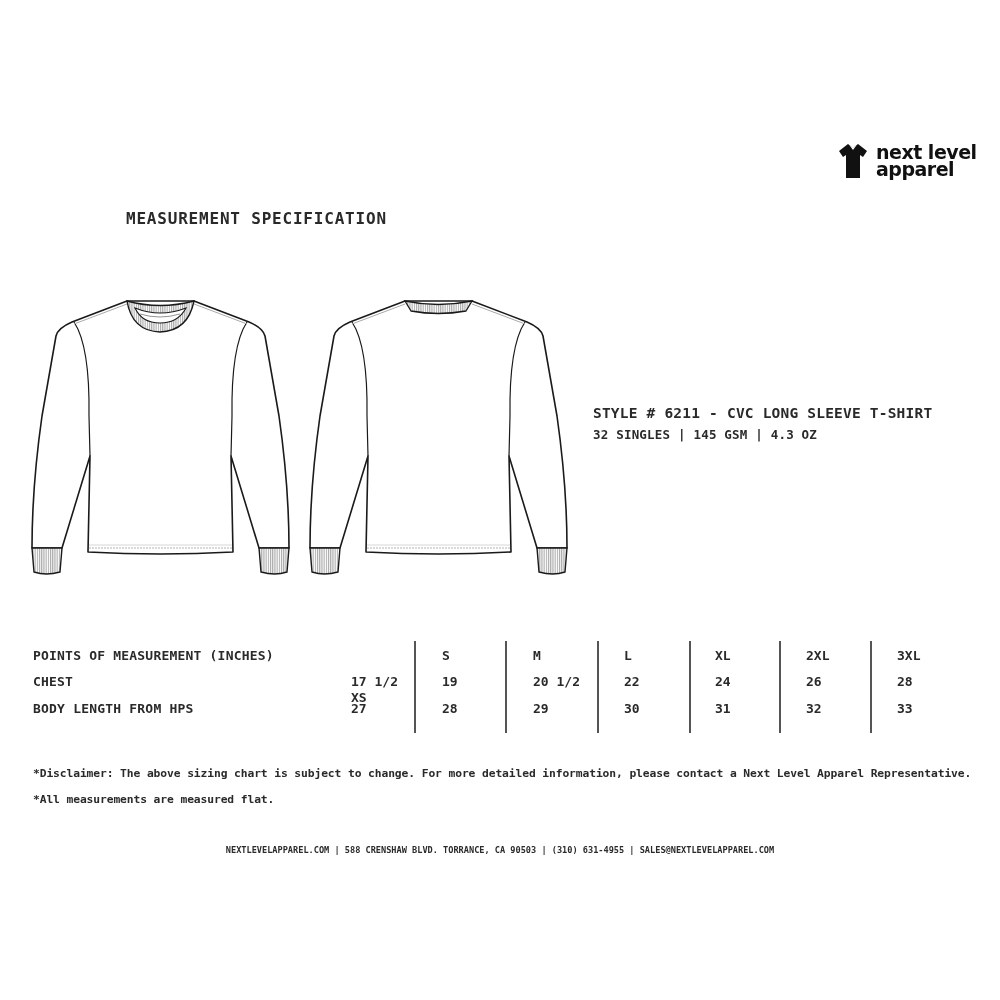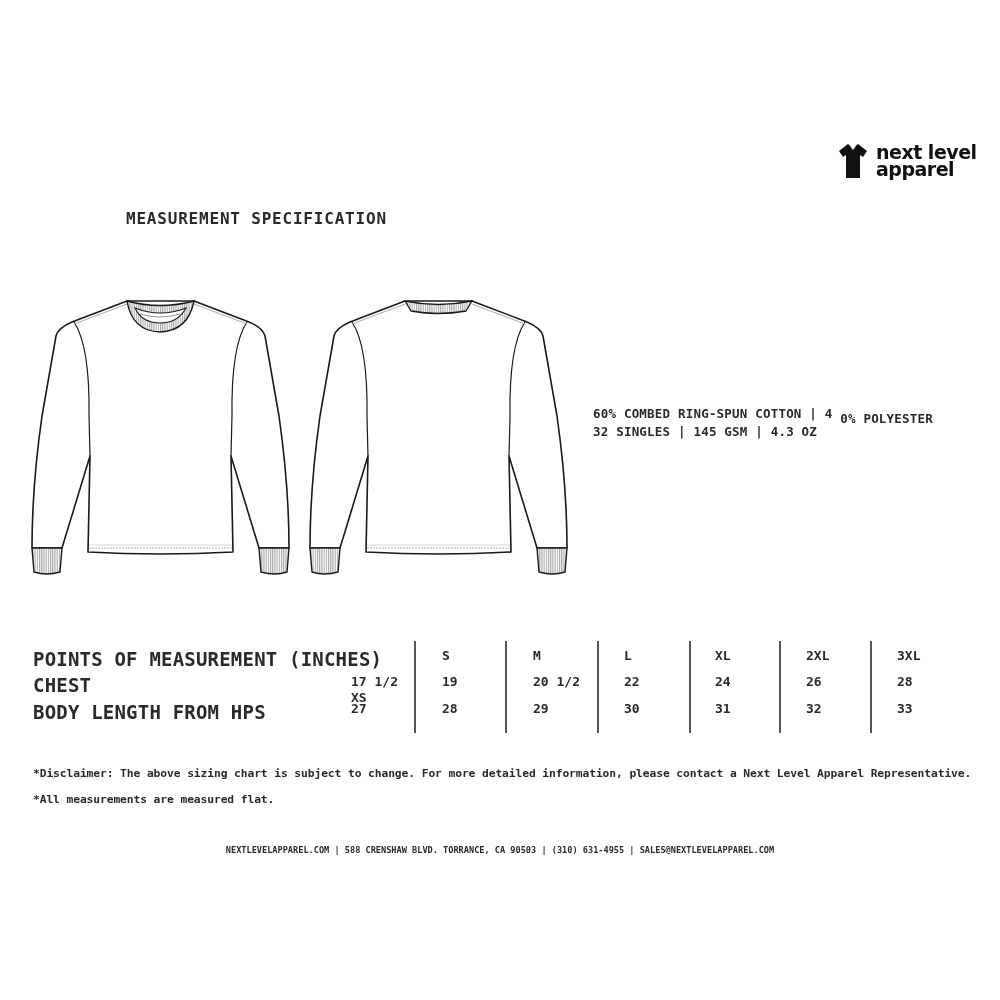--- a/index.html
+++ b/index.html
@@ -56,21 +56,21 @@
     .style-line { font-size: 14.5px; letter-spacing: 0.2px; margin-bottom: 5px; }
     .fabric-line { font-size: 12.5px; letter-spacing: 0.2px; line-height: 18px; position: relative; }
     .fabric-line .shift { position: relative; top: 5px; }
 
     
     .size-table { left: 33px; top: 641px; width: 960px; height: 95px; }
     .row-label {
       position: absolute; left: 0;
       font-family: "DejaVu Sans Mono", "Liberation Mono", monospace;
       font-weight: bold;
-      font-size: 19px;
+      font-size: 13px;
       letter-spacing: 0.2px;
       color: #2a2a2a;
       white-space: nowrap;
     }
     .cell {
       position: absolute;
       font-family: "DejaVu Sans Mono", "Liberation Mono", monospace;
       font-weight: bold;
       font-size: 13px;
       color: #2a2a2a;
@@ -160,21 +160,21 @@
 
     <path d="M99 5 Q132 12 166 5 L160 15 Q132 20 105 15 Z" fill="url(#rib)" stroke="#1a1a1a" stroke-width="1.3"></path>
     <line x1="61" y1="252" x2="204" y2="252" stroke="#aaa" stroke-width="0.9" stroke-dasharray="2 1"></line>
     <line x1="61" y1="249" x2="204" y2="249" stroke="#ccc" stroke-width="0.8"></line>
     <path d="M4 252 L34 252 L32 276 Q18 280 6 276 Z" fill="url(#rib)" stroke="#1a1a1a" stroke-width="1.4"></path>
     <path d="M231 252 L261 252 L259 276 Q247 280 233 276 Z" fill="url(#rib)" stroke="#1a1a1a" stroke-width="1.4"></path>
   </svg>
 </div>
 
 <div class="abs spec-block">
-  <div class="fabric-line"><span>60% COMBED RING-SPUN COTTON | 4</span> <span class="shift">0% POLYESTER</span></div>
+  <div class="style-line">STYLE # 6211 - CVC LONG SLEEVE T-SHIRT</div>
   <div class="fabric-line">32 SINGLES | 145 GSM | 4.3 OZ</div>
 </div>
 
 <div class="abs size-table">
   <div class="row-label" style="top:7px;">POINTS OF MEASUREMENT (INCHES)</div>
   <div class="row-label" style="top:33px;">CHEST</div>
   <div class="row-label" style="top:60px;">BODY LENGTH FROM HPS</div>
 
   <div class="cell" style="left:318px; top:7px;margin-top:42px;">XS</div>
   <div class="cell" style="left:409px; top:7px;">S</div>

